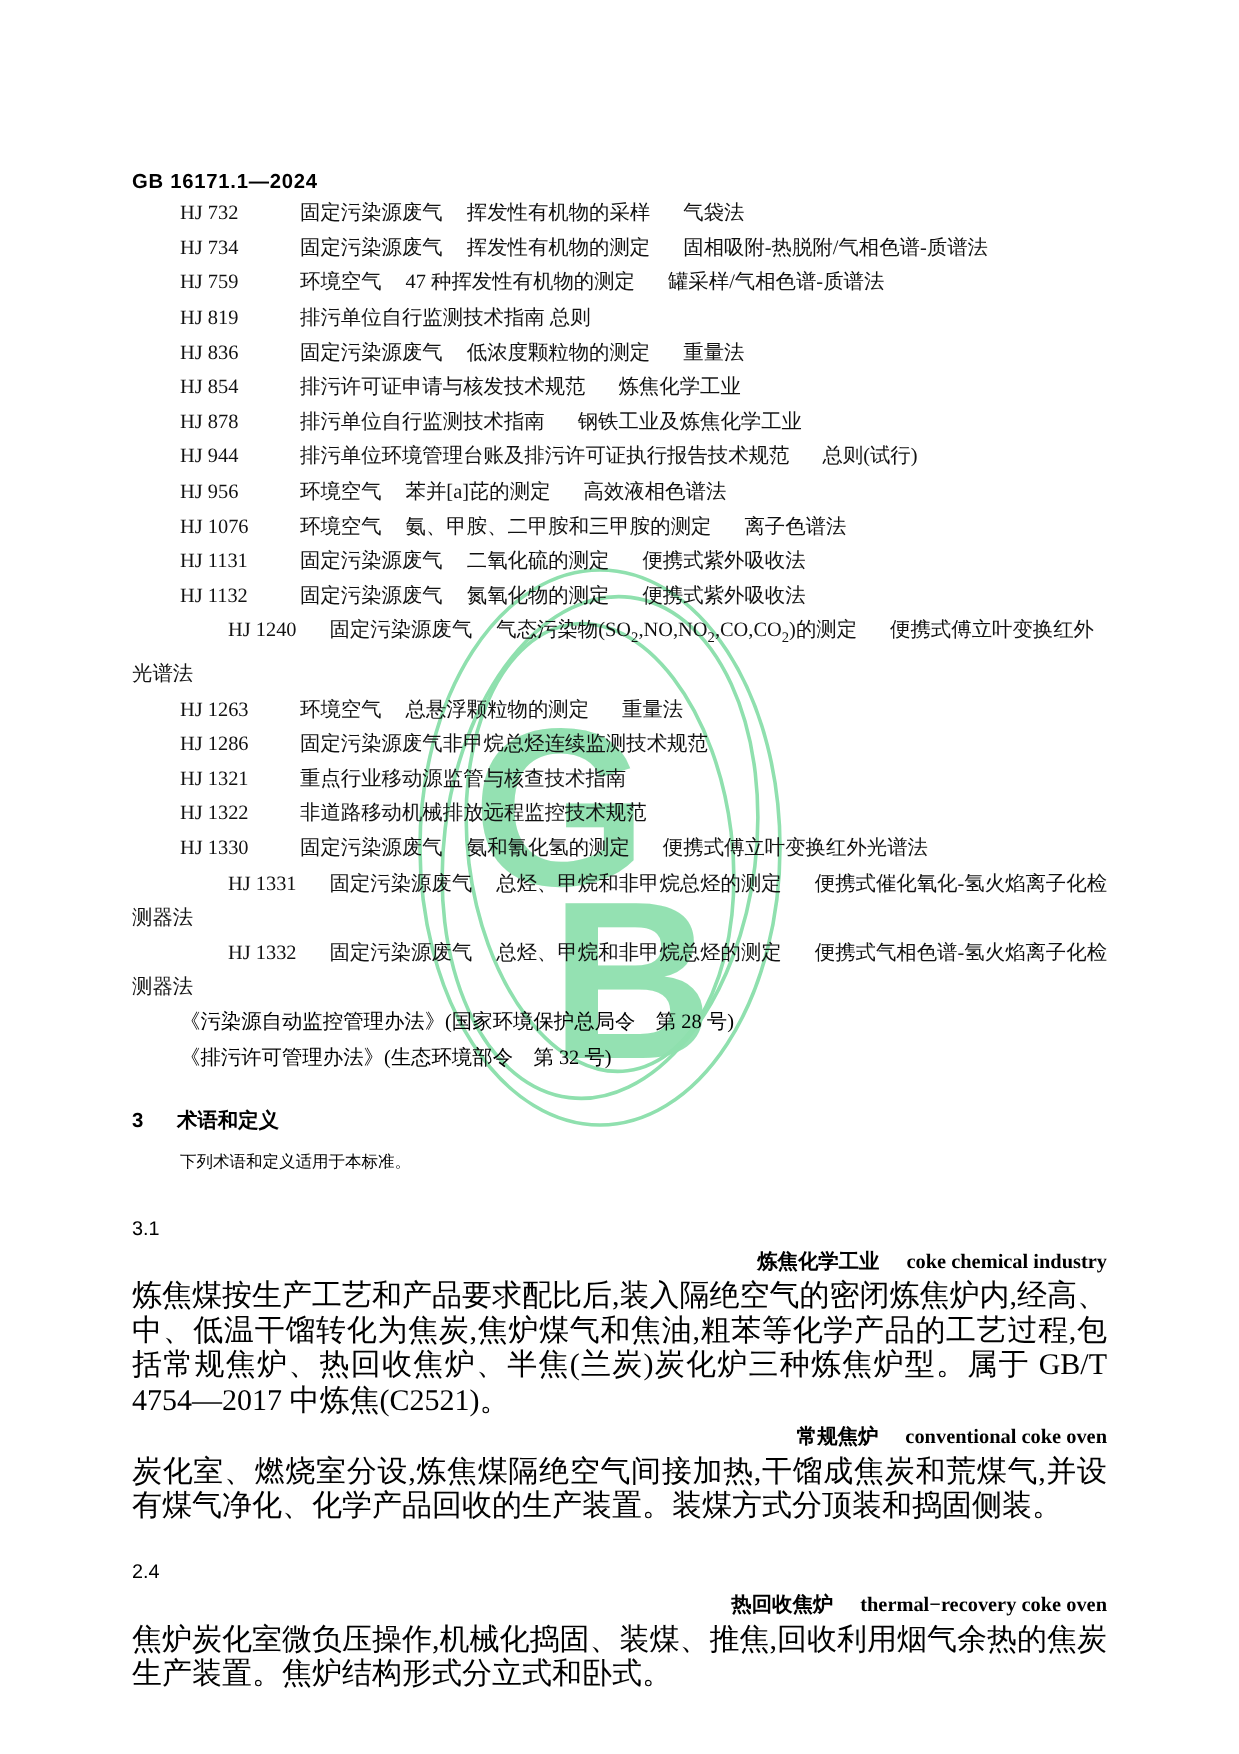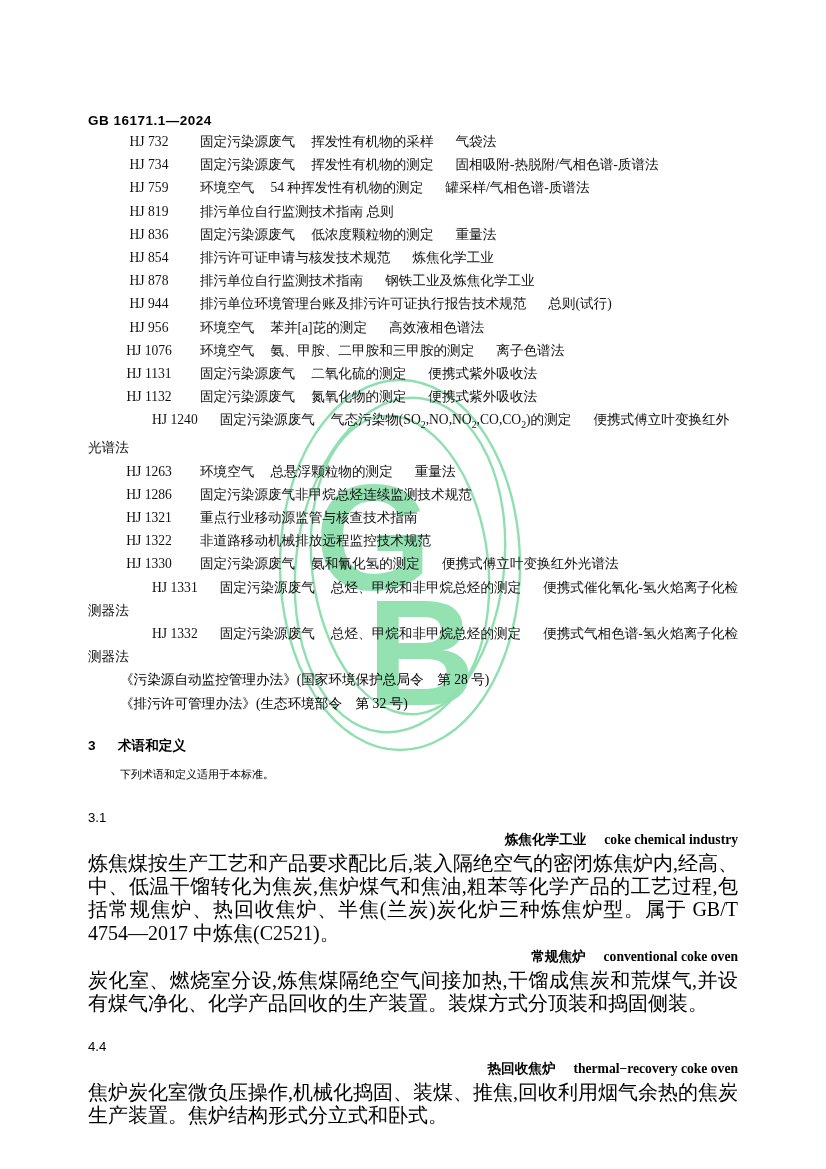--- a/index.html
+++ b/index.html
@@ -56,21 +56,20 @@
     color: #111;
   }
   .ref-line.wrap {
     white-space: normal;
     text-indent: 32px;
     padding-left: 0;
   }
   .ref-line .code {
     display: inline-block;
     min-width: 58px;
-    text-align: center;
   }
   .gap-s { display: inline-block; width: 16px; }
   .gap-m { display: inline-block; width: 22px; }
   .law-line {
     font-family: "Liberation Serif", serif;
     font-size: 13.6px;
     line-height: 23.2px;
     padding-left: 32px;
     white-space: nowrap;
   }
@@ -145,21 +144,21 @@
 
         <div class="ref-line">
           <span class="code">HJ 732</span><span class="gap-m"></span><span>固定污染源废气</span><span class="gap-s"></span><span>挥发性有机物的采样</span><span class="gap-m"></span><span>气袋法</span>
         </div>
 
         <div class="ref-line">
           <span class="code">HJ 734</span><span class="gap-m"></span><span>固定污染源废气</span><span class="gap-s"></span><span>挥发性有机物的测定</span><span class="gap-m"></span><span>固相吸附-热脱附/气相色谱-质谱法</span>
         </div>
 
         <div class="ref-line">
-          <span class="code">HJ 759</span><span class="gap-m"></span><span>环境空气</span><span class="gap-s"></span><span>54 种挥发性有机物的测定</span><span class="gap-m"></span><span>罐采样/气相色谱-质谱法</span>
+          <span class="code">HJ 759</span><span class="gap-m"></span><span>环境空气</span><span class="gap-s"></span><span>47 种挥发性有机物的测定</span><span class="gap-m"></span><span>罐采样/气相色谱-质谱法</span>
         </div>
 
         <div class="ref-line">
           <span class="code">HJ 819</span><span class="gap-m"></span><span>排污单位自行监测技术指南 总则</span>
         </div>
 
         <div class="ref-line">
           <span class="code">HJ 836</span><span class="gap-m"></span><span>固定污染源废气</span><span class="gap-s"></span><span>低浓度颗粒物的测定</span><span class="gap-m"></span><span>重量法</span>
         </div>
 
@@ -237,21 +236,21 @@
       <div class="term">
         <span>炼焦化学工业</span><span class="en">coke chemical industry</span>
       </div>
       <div class="def">炼焦煤按生产工艺和产品要求配比后,装入隔绝空气的密闭炼焦炉内,经高、中、低温干馏转化为焦炭,焦炉煤气和焦油,粗苯等化学产品的工艺过程,包括常规焦炉、热回收焦炉、半焦(兰炭)炭化炉三种炼焦炉型。属于 GB/T 4754—2017 中炼焦(C2521)。</div>
 
       <div class="term">
         <span>常规焦炉</span><span class="en">conventional coke oven</span>
       </div>
       <div class="def">炭化室、燃烧室分设,炼焦煤隔绝空气间接加热,干馏成焦炭和荒煤气,并设有煤气净化、化学产品回收的生产装置。装煤方式分顶装和捣固侧装。</div>
 
-      <div class="sub-num">4.4</div>
+      <div class="sub-num">2.4</div>
       <div class="term">
         <span>热回收焦炉</span><span class="en">thermal−recovery coke oven</span>
       </div>
       <div class="def">焦炉炭化室微负压操作,机械化捣固、装煤、推焦,回收利用烟气余热的焦炭生产装置。焦炉结构形式分立式和卧式。</div>
 
     </div>
 
   </div>
 </div>
 

